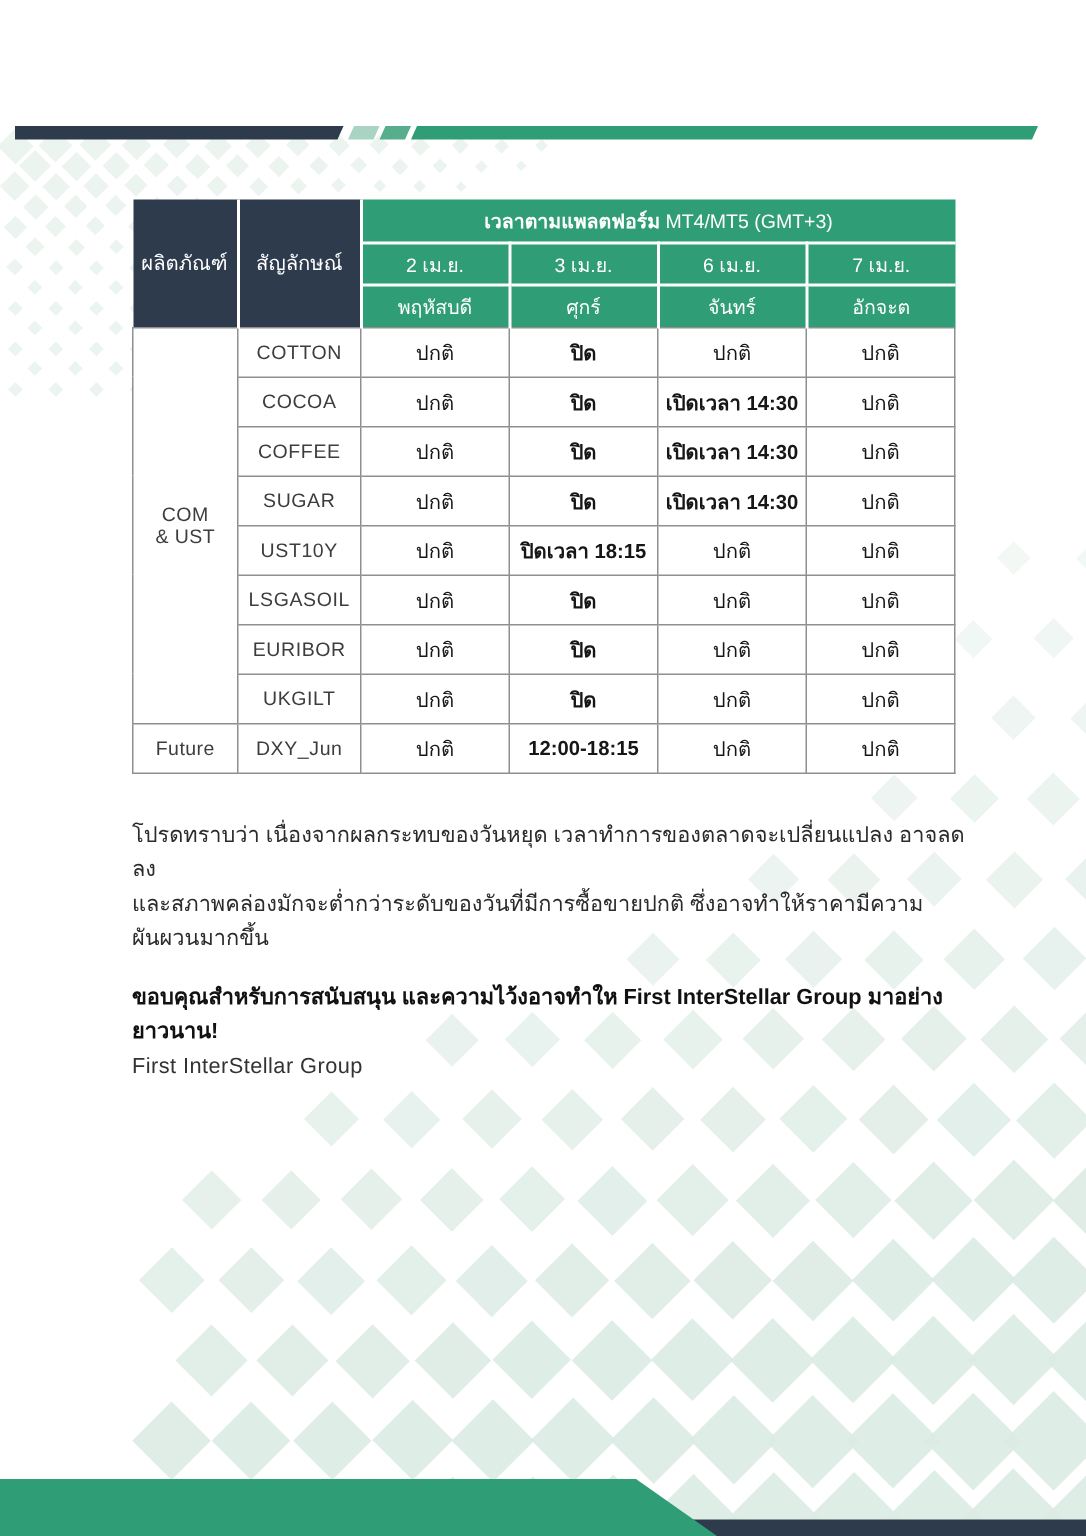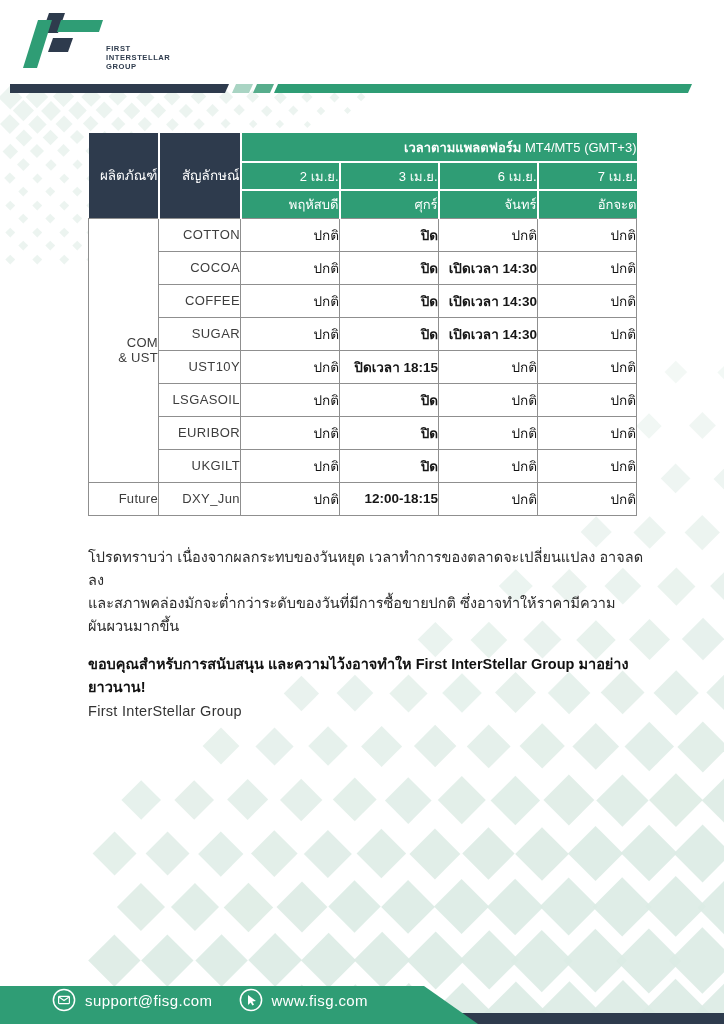--- a/index.html
+++ b/index.html
@@ -16,21 +16,21 @@
   .logo-text { position:absolute; left:84px; top:40px; color:#2e3b4d; font-weight:bold;
                font-size:7.6px; line-height:9px; letter-spacing:.55px; }
 
   
   .rule { position:absolute; left:0; top:84px; width:724px; height:10px; }
 
   
   .tablewrap { position:absolute; left:88px; top:133px; }
   table { border-collapse:collapse; table-layout:fixed; }
   col.c-prod { width:70px; } col.c-sym { width:82px; } col.c-day { width:99px; }
-  th, td { text-align:right; vertical-align:middle; padding:0; }
+  th, td { text-align:center; vertical-align:middle; padding:0; }
   th { font-weight:normal; color:#ffffff; }
   .th-navy { background:#2e3b4d; border-right:2px solid #ffffff; font-size:13.5px; }
   .th-green { background:#2f9d75; }
   .th-title { height:29px; border-bottom:2px solid #ffffff; font-size:13px; }
   .th-title .th-strong { font-weight:bold; }
   .th-date { height:28px; border-bottom:2px solid #ffffff; border-right:2px solid #ffffff; font-size:13px; }
   .th-day  { height:28px; border-right:2px solid #ffffff; font-size:13px; }
   .no-r { border-right:none !important; }
   td.cell { border:1px solid #8f8f8f; height:33px; background:#ffffff; }
   td.product-cell { font-size:13px; color:#3d3d3d; white-space:pre-line; letter-spacing:.3px; }
@@ -247,33 +247,20 @@
       <div class="diamond" style="left: 333.706px; top: 992.706px; width: 42.588px; height: 42.588px; opacity: 0.9;"></div>
       <div class="diamond" style="left: 386.671px; top: 992.171px; width: 43.658px; height: 43.658px; opacity: 0.9;"></div>
       <div class="diamond" style="left: 439.636px; top: 991.636px; width: 44.728px; height: 44.728px; opacity: 0.9;"></div>
       <div class="diamond" style="left: 492.601px; top: 991.101px; width: 45.798px; height: 45.798px; opacity: 0.9;"></div>
       <div class="diamond" style="left: 545.566px; top: 990.566px; width: 46.868px; height: 46.868px; opacity: 0.9;"></div>
       <div class="diamond" style="left: 598.531px; top: 990.031px; width: 47.938px; height: 47.938px; opacity: 0.9;"></div>
       <div class="diamond" style="left: 651.496px; top: 989.496px; width: 49.008px; height: 49.008px; opacity: 0.9;"></div>
       <div class="diamond" style="left: 704.461px; top: 988.961px; width: 50.078px; height: 50.078px; opacity: 0.9;"></div>
     </div>
 
-  <div class="logo">
-    <svg width="140" height="70" viewBox="0 0 140 70">
-      <polygon points="27,9 43,9 36,29 20,29" fill="#2e3b4d"></polygon>
-      <polygon points="16,16 30,16 15,64 1,64" fill="#2f9d75"></polygon>
-      <polygon points="39,16 81,16 77,28 35,28" fill="#2f9d75"></polygon>
-      <polygon points="31,34 51,34 46,48 26,48" fill="#2e3b4d"></polygon>
-    </svg>
-    <div class="logo-text">
-      <div>FIRST</div>
-      <div>INTERSTELLAR</div>
-      <div>GROUP</div>
-    </div>
-  </div>
 
   <svg class="rule" viewBox="0 0 724 10">
     <polygon points="10,0 229,0 225,9 10,9" fill="#2e3b4d"></polygon>
     <polygon points="236,0 253,0 249,9 232,9" fill="#a9d4c3"></polygon>
     <polygon points="257,0 274,0 270,9 253,9" fill="#57ad8c"></polygon>
     <polygon points="278,0 692,0 688,9 274,9" fill="#2f9d75"></polygon>
   </svg>
 
   <div class="tablewrap">
     <table>
@@ -383,31 +370,14 @@
     </div>
 
   <div class="thanks">
     <span>ขอบคุณสำหรับการสนับสนุน และความไว้งอาจทำให </span><span>First InterStellar Group</span><span> มาอย่างยาวนาน!</span>
   </div>
 
   <div class="signature">First InterStellar Group</div>
 
   <div class="footer-strip"></div>
   <div class="footer-bar"></div>
-  <div class="footer-content">
-    <a class="footer-item">
-      <svg width="24" height="24" viewBox="0 0 24 24">
-        <circle cx="12" cy="12" r="10.6" fill="none" stroke="#ffffff" stroke-width="1.5"></circle>
-        <rect x="6.6" y="8.4" width="10.8" height="7.2" rx="0.8" fill="none" stroke="#ffffff" stroke-width="1.2"></rect>
-        <polyline points="7,9 12,12.6 17,9" fill="none" stroke="#ffffff" stroke-width="1.2"></polyline>
-      </svg>
-      <span>support@fisg.com</span>
-    </a>
-    <a class="footer-item">
-      <svg width="24" height="24" viewBox="0 0 24 24">
-        <circle cx="12" cy="12" r="10.6" fill="none" stroke="#ffffff" stroke-width="1.5"></circle>
-        <path d="M9 7 L9 17 L11.7 14.4 L13.4 17.6 L15 16.7 L13.3 13.6 L17 13 Z" fill="#ffffff"></path>
-      </svg>
-      <span>www.fisg.com</span>
-    </a>
-  </div>
 
 </div>
 
 </body></html>

